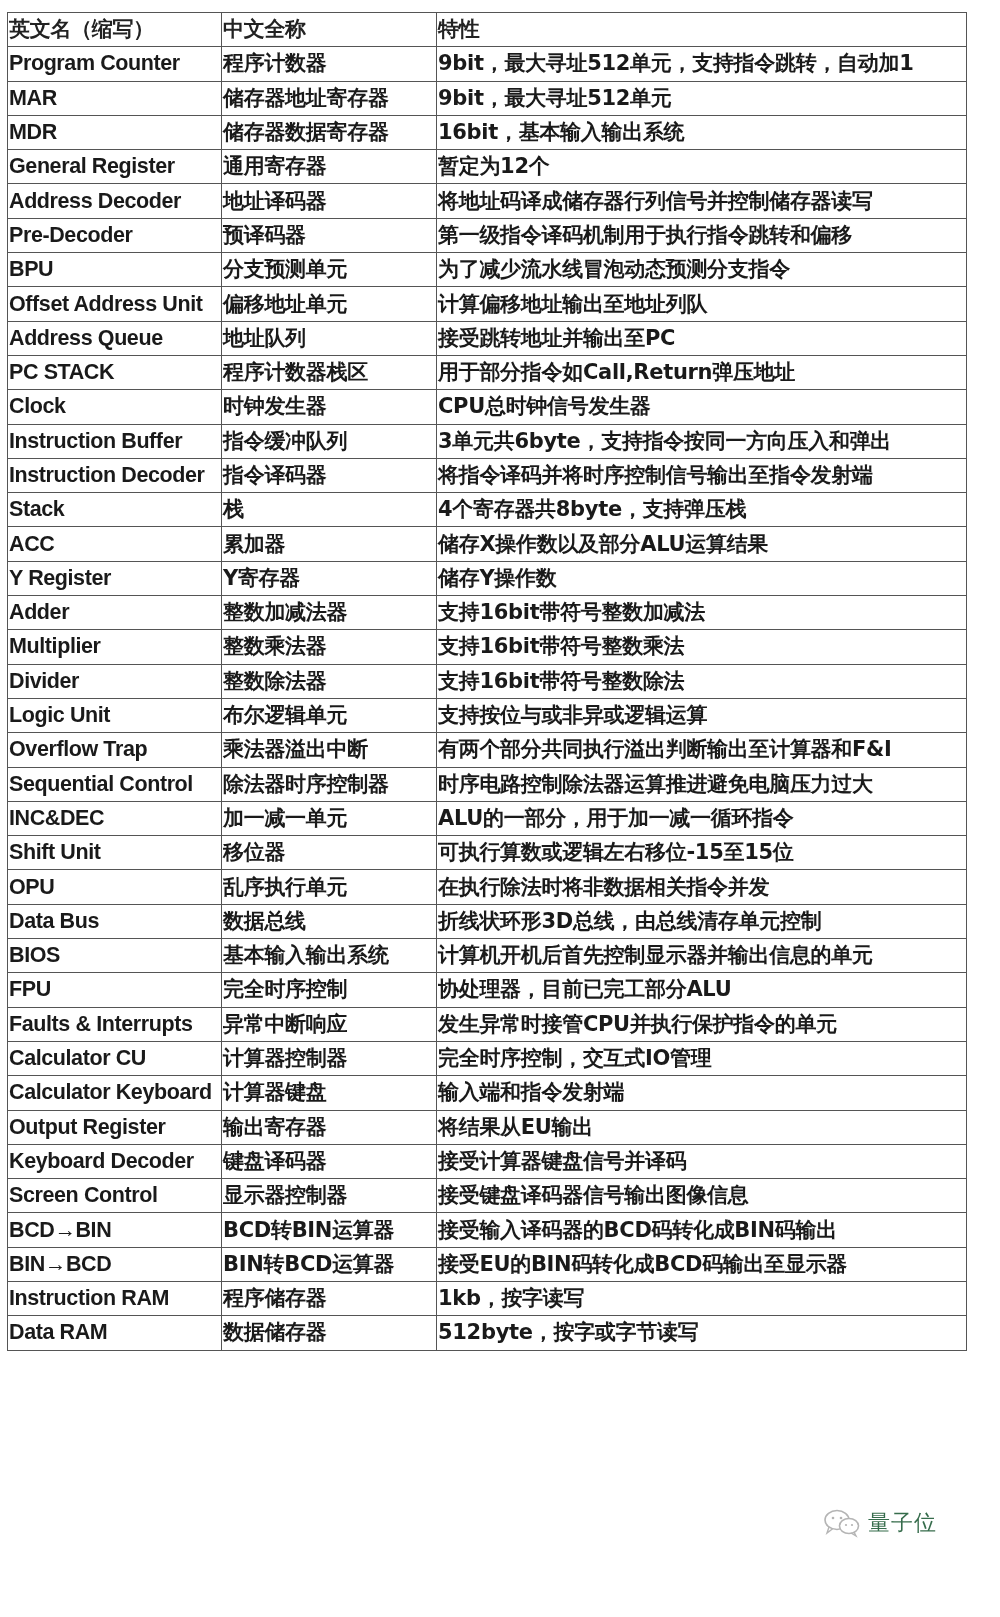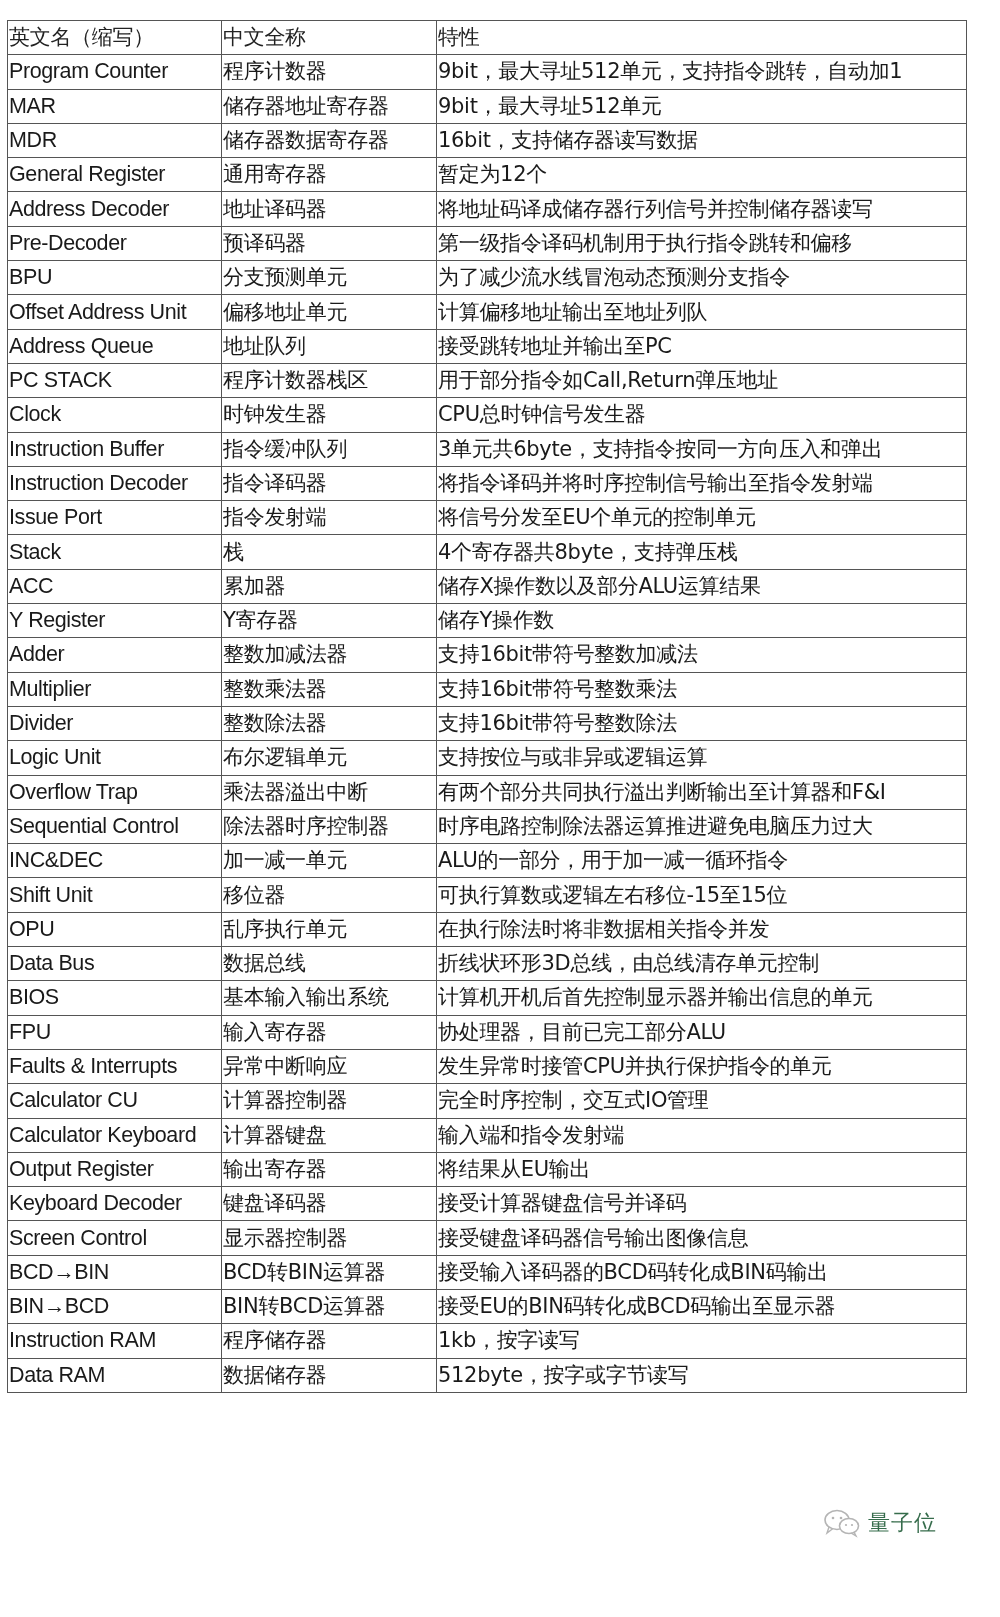--- a/index.html
+++ b/index.html
@@ -1,18 +1,18 @@
 <!DOCTYPE html>
 <html><head>
 <meta charset="utf-8">
 <style>
   html, body { margin: 0; padding: 0; background: #ffffff; }
   body { width: 1000px; height: 1617px; position: relative; overflow: hidden;
          font-family: "DejaVu Sans", "Liberation Sans", sans-serif; color: #1a1a1a; }
-  .table-wrap { position: absolute; left: 7px; top: 20px; width: 959px; }
+  .table-wrap { position: absolute; left: 7px; top: 12px; width: 959px; font-weight: bold; }
   table { border-collapse: collapse; width: 959px; table-layout: fixed; }
   col.c1 { width: 214px; }
   col.c2 { width: 215px; }
   col.c3 { width: 530px; }
   td { border: 1.5px solid #555555; height: 33.3px; padding: 0 0 0 1px;
        font-size: 21px; line-height: 33px; white-space: nowrap; overflow: hidden;
        vertical-align: middle; letter-spacing: -0.3px; }
   td.en { font-family: "Liberation Sans", sans-serif; font-size: 21.5px; letter-spacing: -0.4px; margin-top: 32px; }
   tr.header td { color: #222; }
   .watermark { position: absolute; left: 822px; top: 1508px; display: flex; align-items: center;
@@ -42,21 +42,21 @@
           <td>9bit，最大寻址512单元，支持指令跳转，自动加1</td>
         </tr>
         <tr>
           <td class="en">MAR</td>
           <td>储存器地址寄存器</td>
           <td>9bit，最大寻址512单元</td>
         </tr>
         <tr>
           <td class="en">MDR</td>
           <td>储存器数据寄存器</td>
-          <td>16bit，支持储存器读写数据</td>
+          <td>16bit，基本输入输出系统</td>
         </tr>
         <tr>
           <td class="en">General Register</td>
           <td>通用寄存器</td>
           <td>暂定为12个</td>
         </tr>
         <tr>
           <td class="en">Address Decoder</td>
           <td>地址译码器</td>
           <td>将地址码译成储存器行列信号并控制储存器读写</td>
@@ -95,25 +95,20 @@
           <td class="en">Instruction Buffer</td>
           <td>指令缓冲队列</td>
           <td>3单元共6byte，支持指令按同一方向压入和弹出</td>
         </tr>
         <tr>
           <td class="en">Instruction Decoder</td>
           <td>指令译码器</td>
           <td>将指令译码并将时序控制信号输出至指令发射端</td>
         </tr>
         <tr>
-          <td class="en">Issue Port</td>
-          <td>指令发射端</td>
-          <td>将信号分发至EU个单元的控制单元</td>
-        </tr>
-        <tr>
           <td class="en">Stack</td>
           <td>栈</td>
           <td>4个寄存器共8byte，支持弹压栈</td>
         </tr>
         <tr>
           <td class="en">ACC</td>
           <td>累加器</td>
           <td>储存X操作数以及部分ALU运算结果</td>
         </tr>
         <tr>
@@ -171,21 +166,21 @@
           <td>数据总线</td>
           <td>折线状环形3D总线，由总线清存单元控制</td>
         </tr>
         <tr>
           <td class="en">BIOS</td>
           <td>基本输入输出系统</td>
           <td>计算机开机后首先控制显示器并输出信息的单元</td>
         </tr>
         <tr>
           <td class="en">FPU</td>
-          <td>输入寄存器</td>
+          <td>完全时序控制</td>
           <td>协处理器，目前已完工部分ALU</td>
         </tr>
         <tr>
           <td class="en">Faults &amp; Interrupts</td>
           <td>异常中断响应</td>
           <td>发生异常时接管CPU并执行保护指令的单元</td>
         </tr>
         <tr>
           <td class="en">Calculator CU</td>
           <td>计算器控制器</td>

